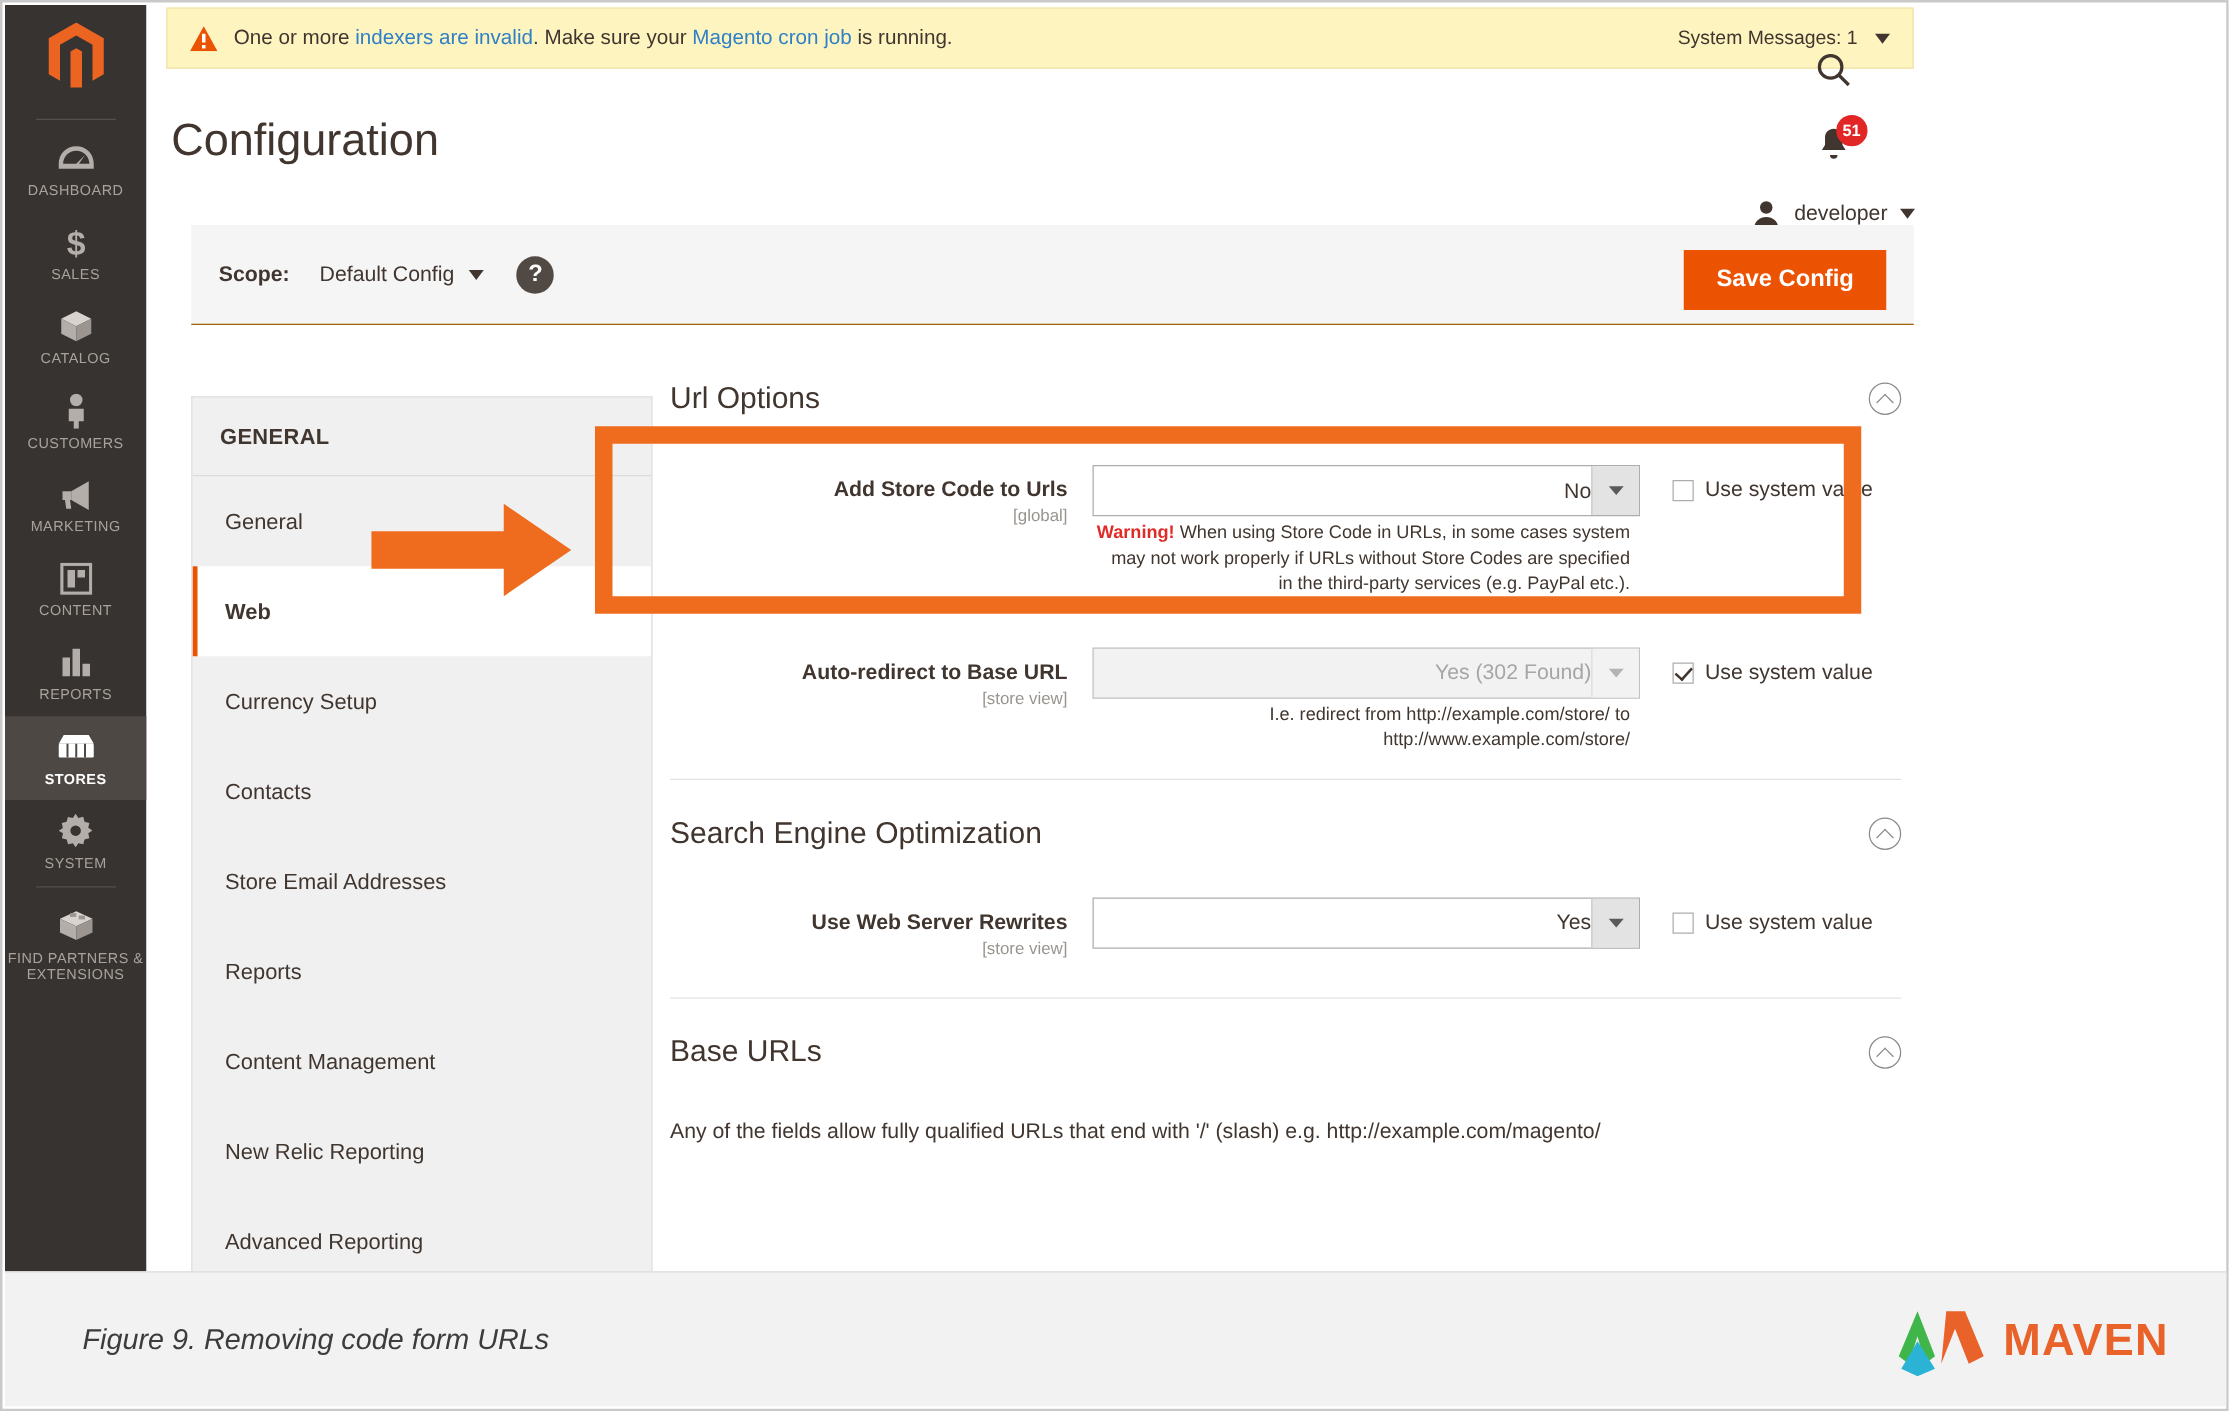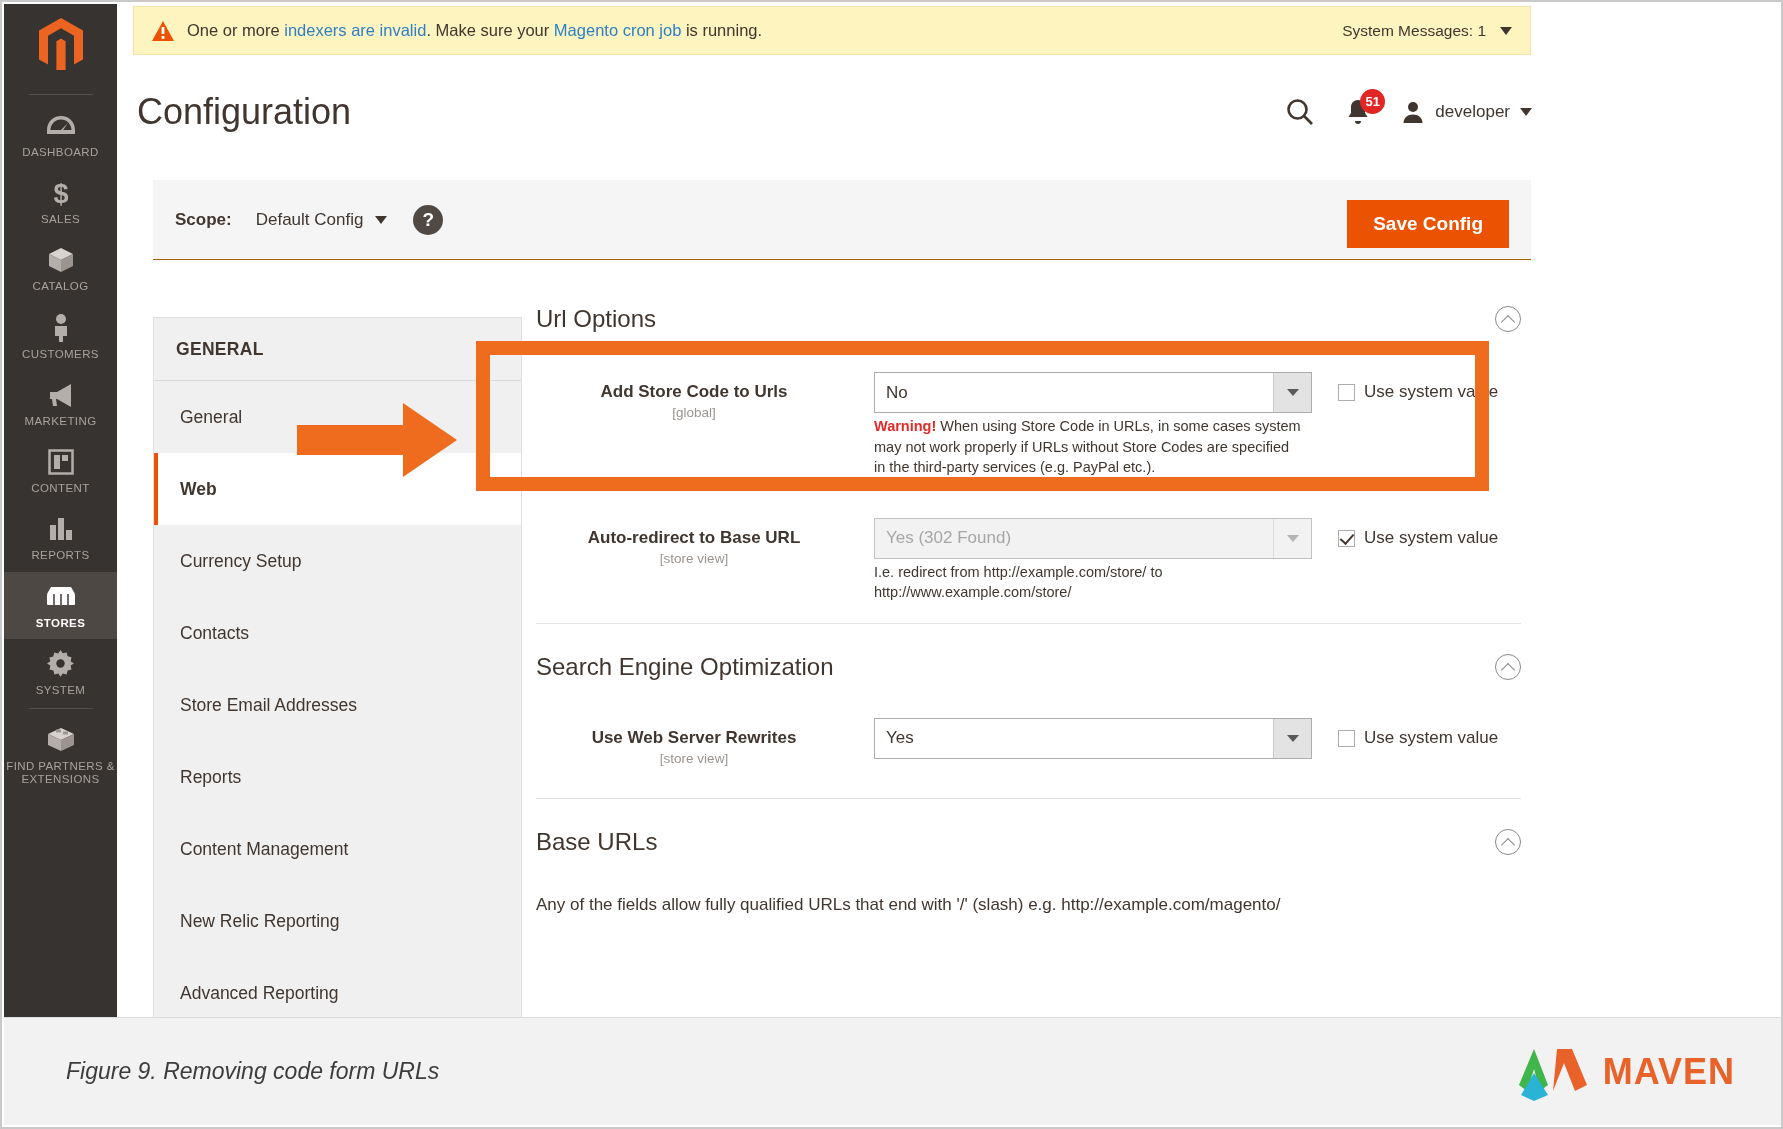--- a/index.html
+++ b/index.html
@@ -63,21 +63,21 @@
   }
 
   
   .page-head {
     position: absolute; left: 131px; top: 70px;
     width: 1417px; height: 80px;
     display: flex; align-items: center; justify-content: space-between;
     padding: 0 18px 0 4px;
   }
   .page-title { font-size: 36px; font-weight: normal; color: #41362f; }
-  .head-tools { display: flex; align-items: center; gap: 30px; }
+  .head-tools { display: flex; align-items: center; gap: 30px; flex-direction: column; }
   .icon-btn { cursor: pointer; display: flex; align-items: center; position: relative; }
   .bell-badge {
     position: absolute; top: -9px; right: -14px;
     min-width: 25px; height: 25px; border-radius: 50%;
     background: #e22626; color: #fff;
     font-size: 13px; font-weight: bold;
     display: flex; align-items: center; justify-content: center;
     padding: 0 4px;
   }
   .user-menu { display: flex; align-items: center; gap: 10px; cursor: pointer; }
@@ -154,25 +154,25 @@
   }
   .collapse-circle::after {
     content: ""; position: absolute; left: 7px; top: 10px;
     width: 9px; height: 9px;
     border-left: 1.8px solid #8a8a8a; border-top: 1.8px solid #8a8a8a;
     transform: rotate(45deg);
   }
 
   .field-row { display: flex; padding: 10px 0 6px; }
   .field-label-col {
-    width: 340px; text-align: center; padding-right: 20px; padding-top: 9px; flex: none;
+    width: 340px; text-align: right; padding-right: 20px; padding-top: 9px; flex: none;
   }
   .field-label { font-size: 17px; font-weight: bold; color: #41362f; line-height: 1.25; }
   .field-scope { font-size: 13.5px; color: #9a948f; margin-top: 3px; }
-  .field-ctrl-col { flex: 1; }
+  .field-ctrl-col { flex: 1; text-align: right; }
   .select-wrap {
     width: 438px; height: 41px;
     border: 1px solid #adadad; background: #fff;
     display: flex; align-items: center; position: relative;
   }
   .select-wrap.disabled { background: #f2f2f2; border-color: #c2c2c2; }
   .select-text { padding-left: 11px; font-size: 17px; color: #41362f; flex: 1; }
   .select-wrap.disabled .select-text { color: #a6a6a6; }
   .select-arrow {
     width: 38px; height: 39px; background: #e3e3e3;

